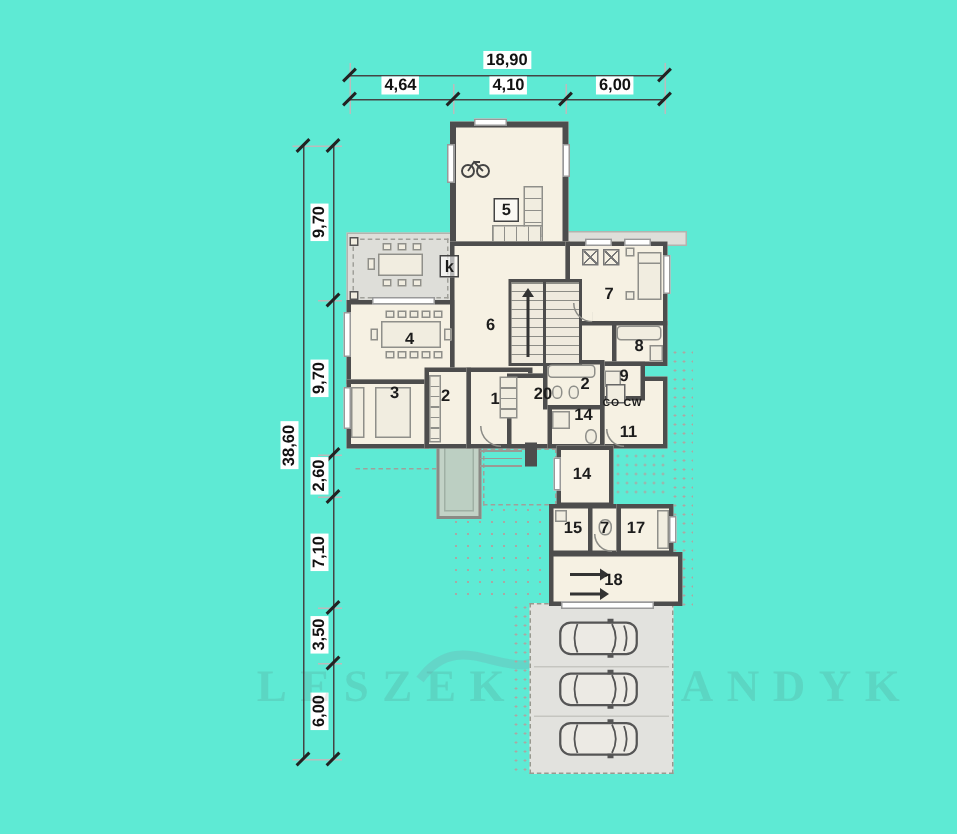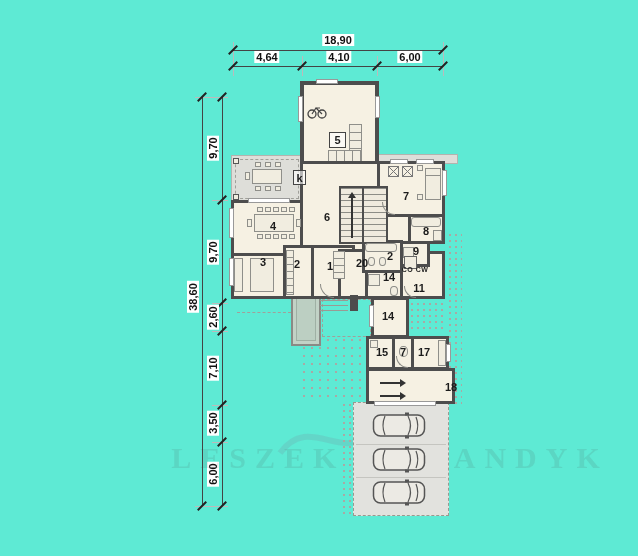--- a/index.html
+++ b/index.html
@@ -278,16 +278,16 @@
   <div class="lbl" style="left:426px;top:231px;">8</div>
   <div class="lbl" style="left:416px;top:251px;">9</div>
   <div class="lbl" style="left:390px;top:256px;">2</div>
   <div class="lbl" style="left:362px;top:263px;">20</div>
   <div class="lbl" style="left:389px;top:277px;">14</div>
   <div class="lbl" style="left:419px;top:288px;">11</div>
   <div class="lbl" style="left:388px;top:316px;">14</div>
   <div class="lbl" style="left:382px;top:352px;text-align:right;">15</div>
   <div class="lbl" style="left:403px;top:352px;">7</div>
   <div class="lbl" style="left:424px;top:352px;">17</div>
-  <div class="lbl" style="left:409px;top:387px;margin-left:42px;">18</div>
+  <div class="lbl" style="left:409px;top:387px;">18</div>
   <div class="lbl lbl-sm" style="left:415px;top:269px;">CO CW</div>
 
 </div>
 
 </body></html>

